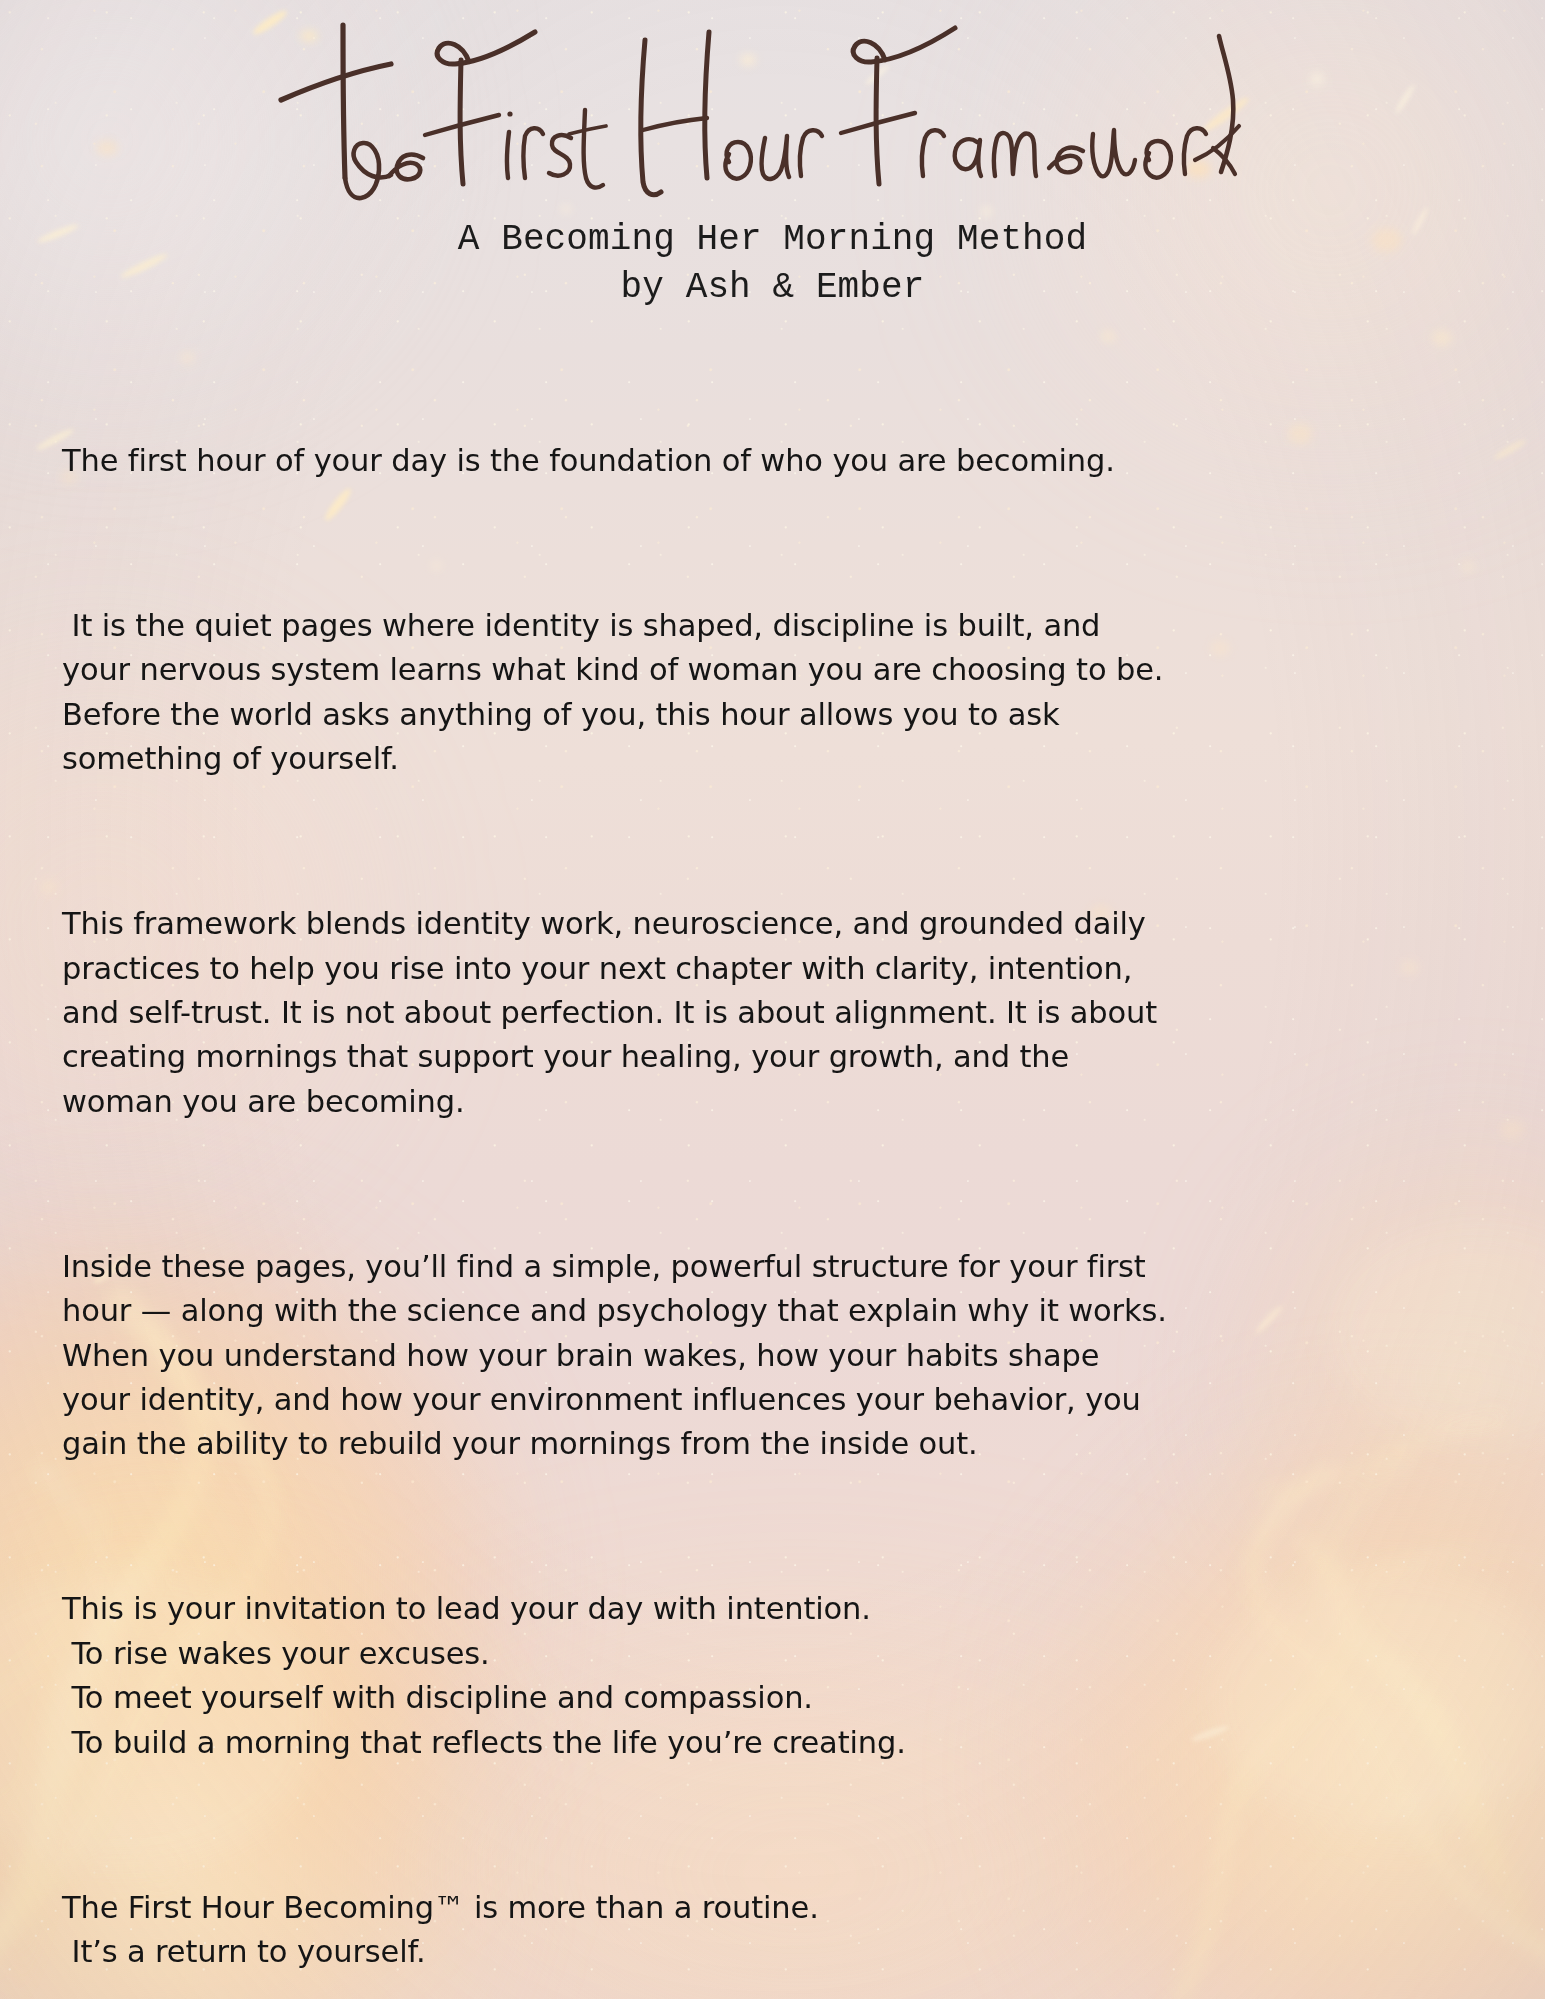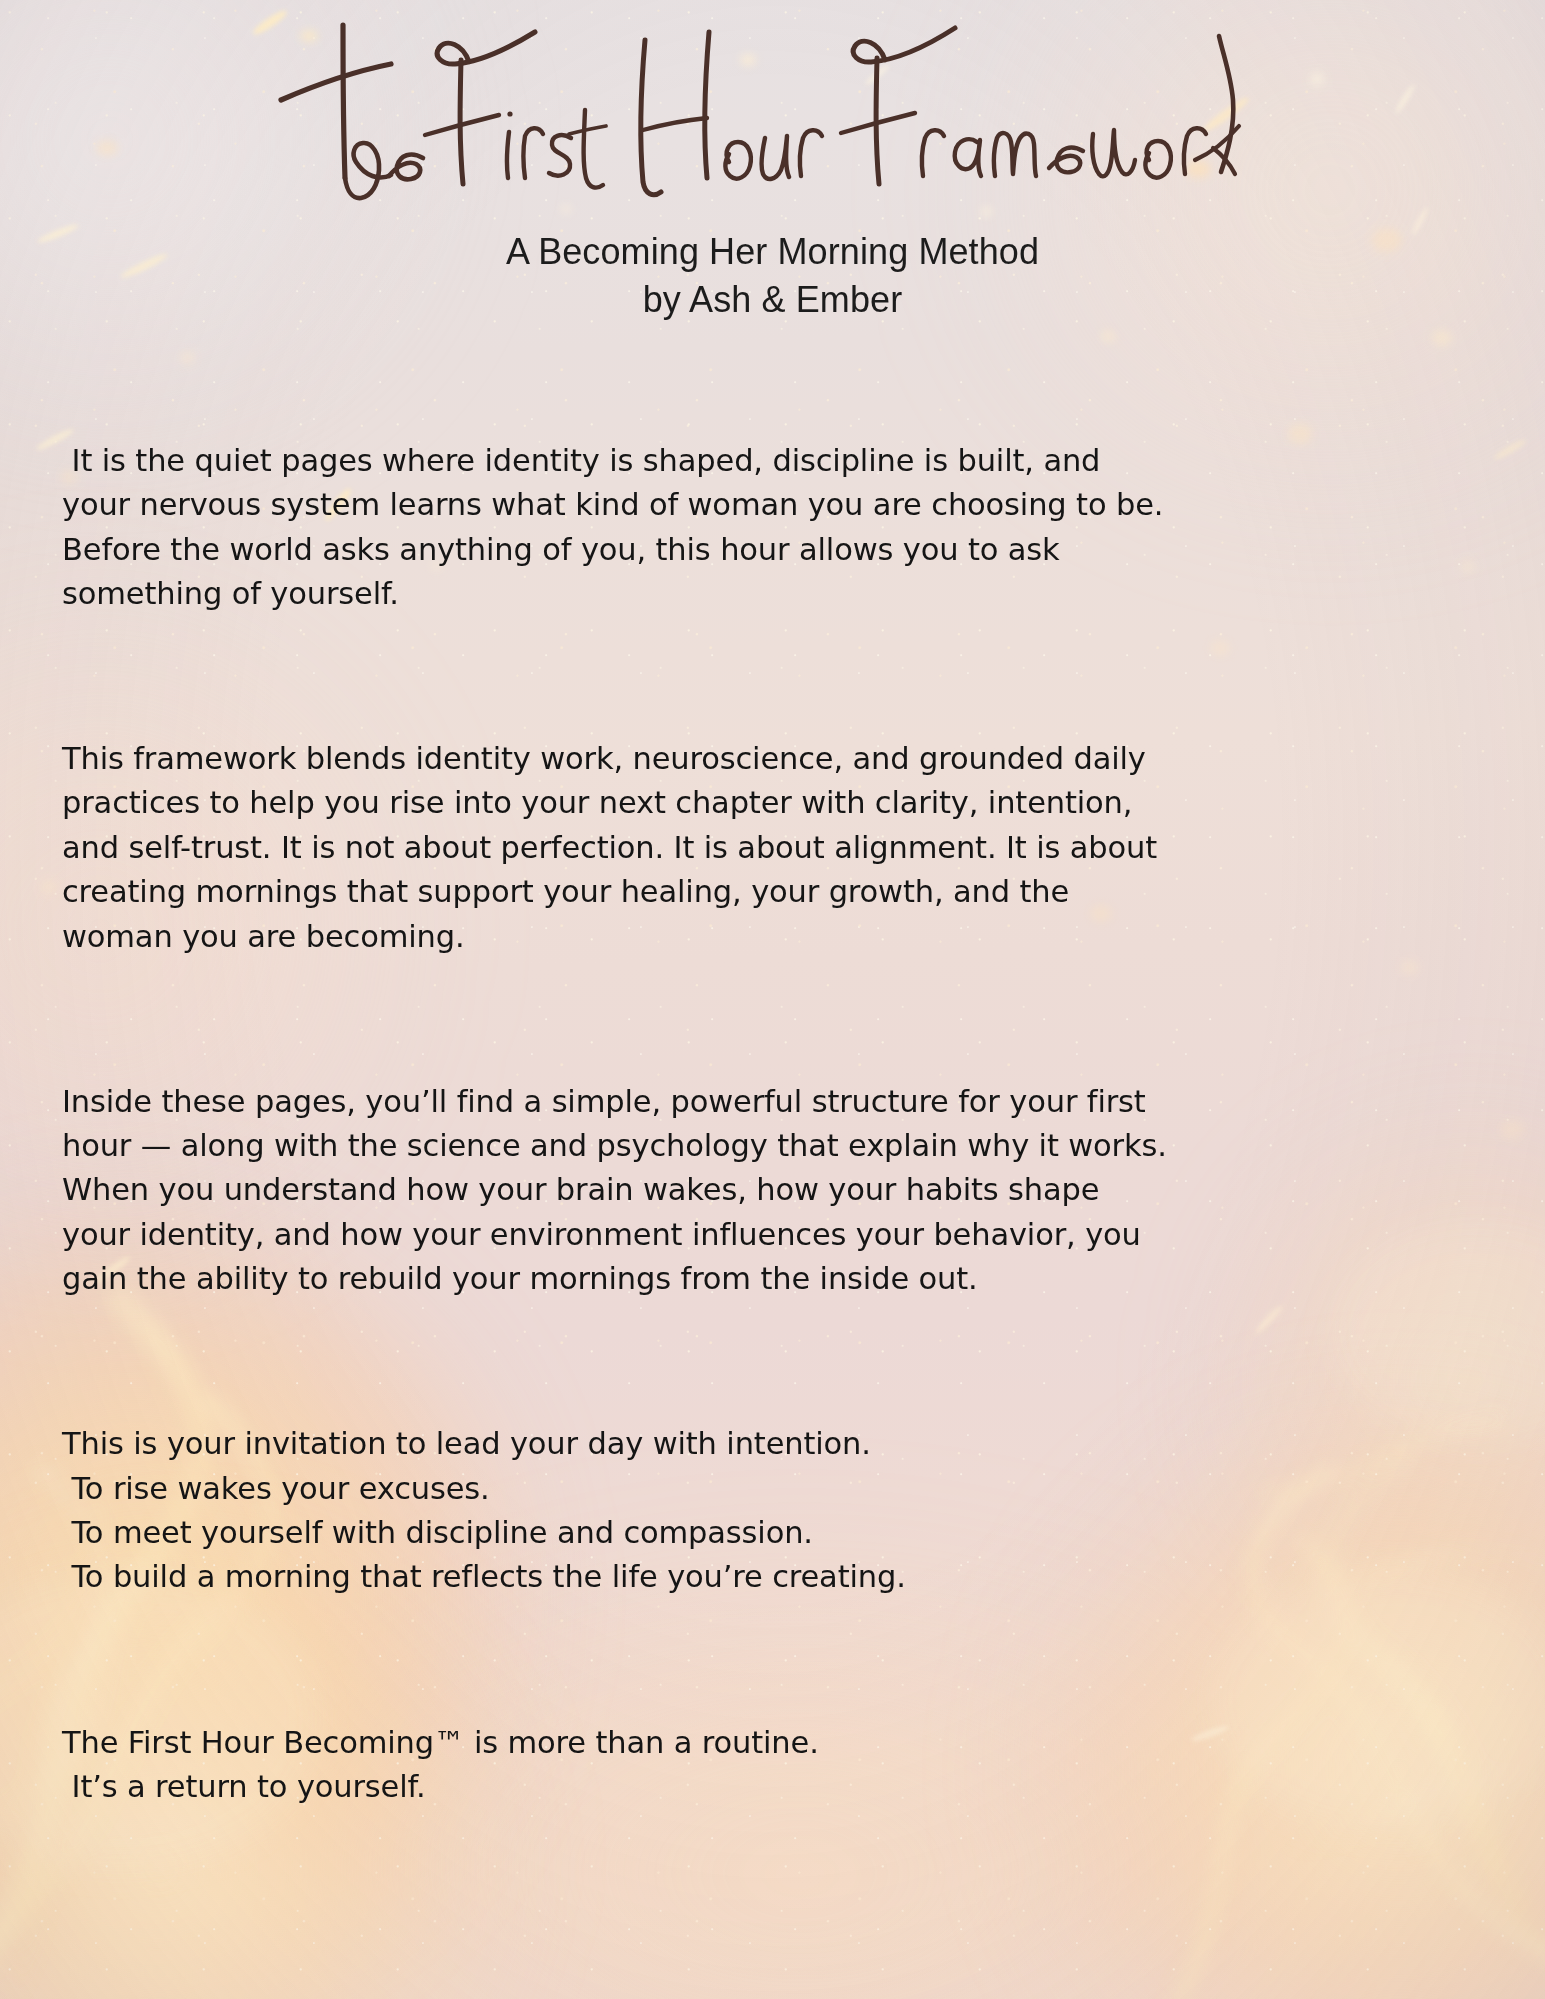--- a/index.html
+++ b/index.html
@@ -203,24 +203,24 @@
   }
   .title svg {
     display: block;
     margin: 0 auto;
   }
 
   .subtitle-block {
     position: absolute;
     left: 0;
     right: 0;
-    top: 228px;
+    top: 216px;
     text-align: center;
     color: #1c1c1c;
-    font-family: Liberation Sans, sans-serif;
+    font-family: Liberation Mono, monospace;
     font-size: 36px;
     font-weight: 400;
     line-height: 1.34;
     letter-spacing: 0.1px;
   }
   .subtitle-block .line { display: block; }
 
   .body-text {
     position: absolute;
     left: 62px;
@@ -404,20 +404,21 @@
       </svg>
 
     </div>
 
     <div class="subtitle-block">
       <span class="line">A Becoming Her Morning Method</span>
       <span class="line">by Ash &amp; Ember</span>
     </div>
 
     <div class="body-text">
+      <p>The first hour of your day is the foundation of who you are becoming.</p>
       <p> It is the quiet pages where identity is shaped, discipline is built, and your nervous system learns what kind of woman you are choosing to be. Before the world asks anything of you, this hour allows you to ask something of yourself.</p>
       <p>This framework blends identity work, neuroscience, and grounded daily practices to help you rise into your next chapter with clarity, intention, and self-trust. It is not about perfection. It is about alignment. It is about creating mornings that support your healing, your growth, and the woman you are becoming.</p>
       <p>Inside these pages, you’ll find a simple, powerful structure for your first hour — along with the science and psychology that explain why it works. When you understand how your brain wakes, how your habits shape your identity, and how your environment influences your behavior, you gain the ability to rebuild your mornings from the inside out.</p>
       <p>This is your invitation to lead your day with intention.
  To rise wakes your excuses.
  To meet yourself with discipline and compassion.
  To build a morning that reflects the life you’re creating.</p>
       <p>The First Hour Becoming™ is more than a routine.
  It’s a return to yourself.</p>
     </div>

